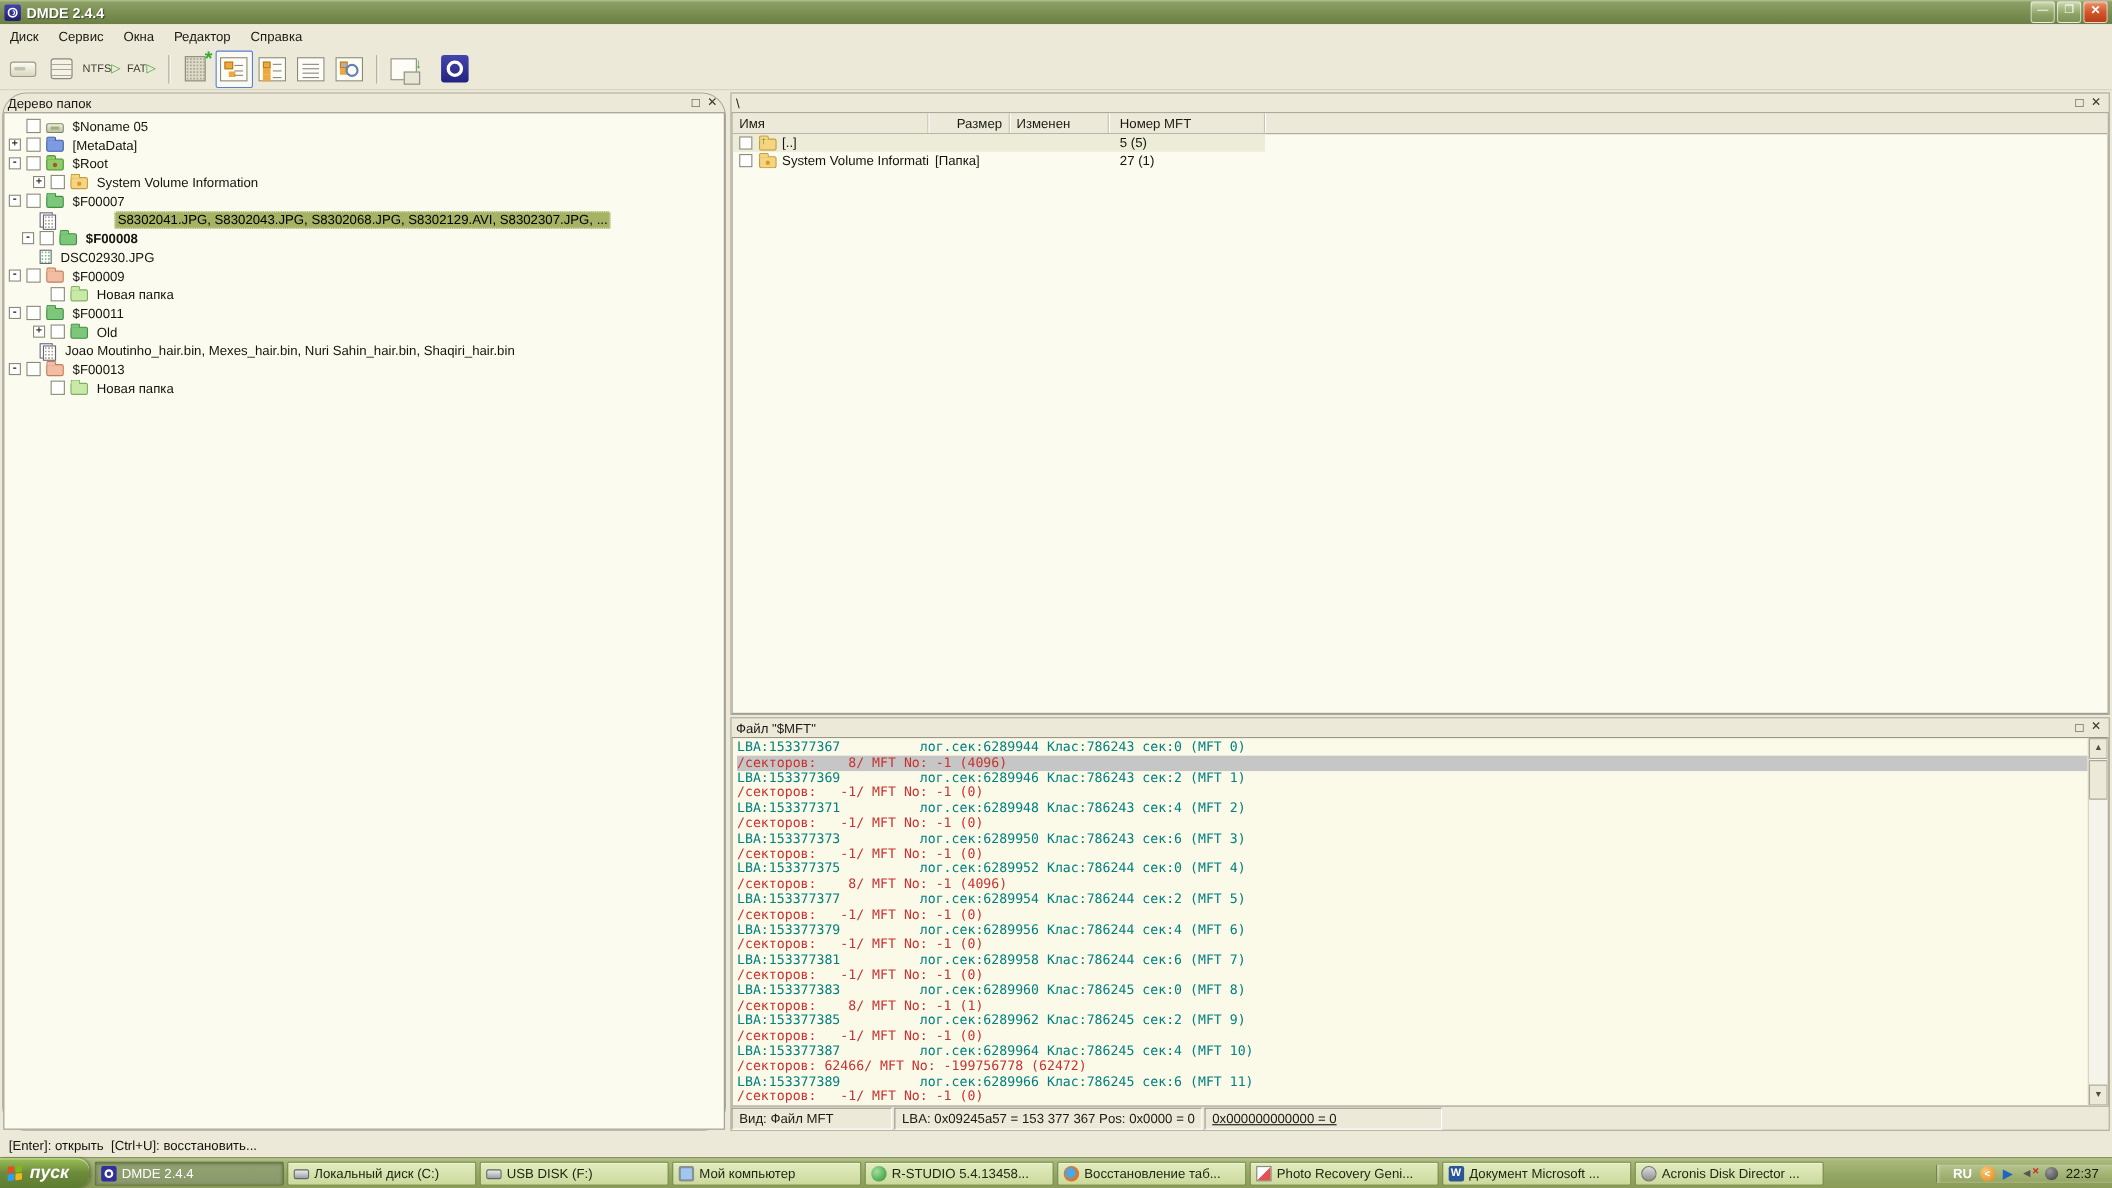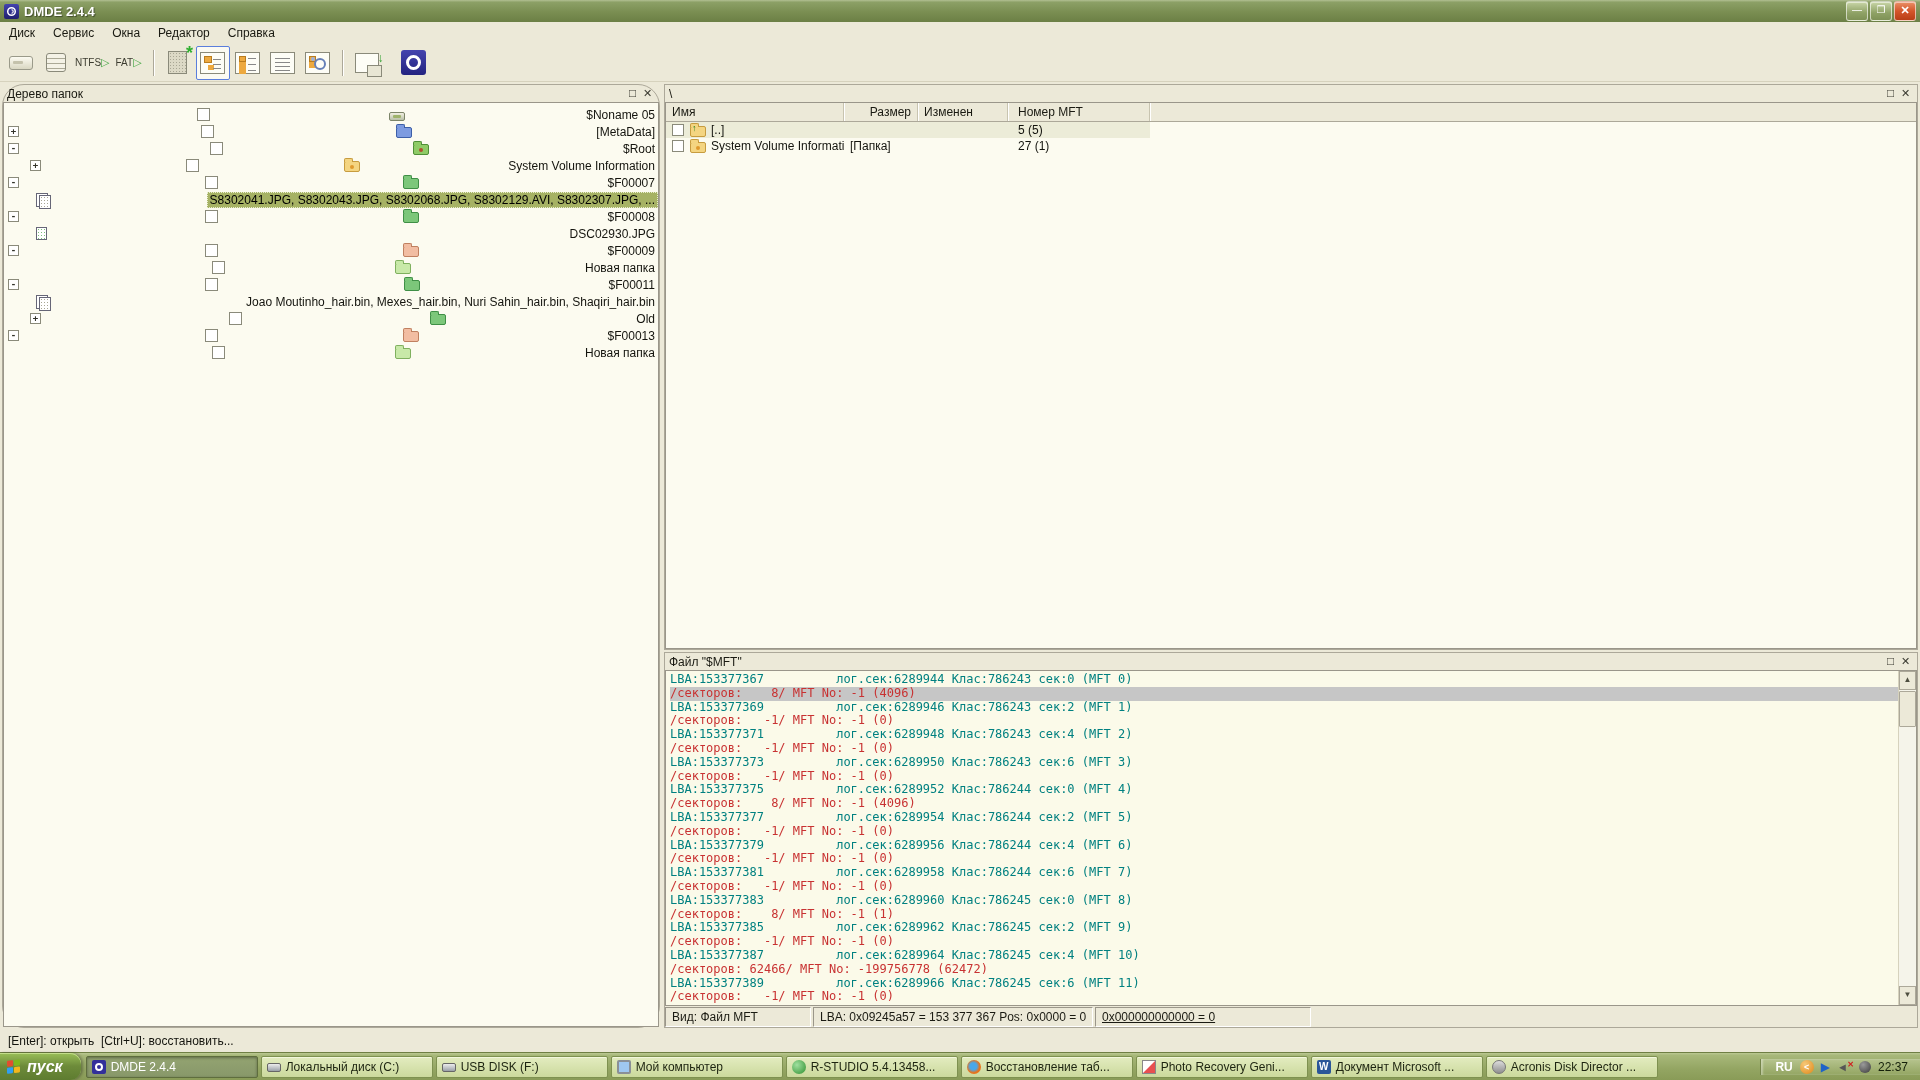--- a/index.html
+++ b/index.html
@@ -71,21 +71,21 @@
   .phead{height:17px;flex:none;display:flex;align-items:center;padding:0 4px;font-size:12px;color:#1a1a12;}
   .phead .ptitle{flex:1;}
   .pbtn{width:15px;text-align:center;color:#3a3a30;font-size:11px;line-height:15px;}
   .pbtn.max::before{content:"□";font-size:12px;}
   .pbtn.close::before{content:"✕";}
   .pbody{flex:1;border:1px solid #9A968A;background:#FCFBF0;overflow:hidden;position:relative;}
 
   
   .tree-panel{left:2px;top:84px;width:658px;height:944px;border-radius:22px;}
   .tree-body{padding-top:3px;}
-  .trow{display:flex;align-items:center;height:17px;font-size:12px;color:#14140e;justify-content:space-between;}
+  .trow{display:flex;align-items:center;height:17px;font-size:12px;color:#14140e;}
   .exp{flex:none;width:9px;height:9px;border:1px solid #8a8a7a;background:#fff;font:bold 9px/8px "DejaVu Sans Mono",monospace;
     text-align:center;margin-right:5px;color:#33332a;}
   .exp.plus::before{content:"+";}
   .exp.minus::before{content:"-";}
   .exp.blank{visibility:hidden;}
   .cb{flex:none;width:11px;height:11px;border:1px solid #8a8a7a;background:#fff;margin-right:4px;}
   .tlabel{white-space:nowrap;padding:1px 3px;}
   .trow.selected .tlabel{background:#A6B264;color:#000000;outline:1px dotted #E8EED0;outline-offset:-1px;margin-left:48px;}
 
   
@@ -337,21 +337,21 @@
             <span class="fico folder-green"></span>
             <span class="tlabel">$F00007</span>
           </div>
 
           <div class="trow selected" style="padding-left: 31px;">
 
             <span class="fico files"></span>
             <span class="tlabel">S8302041.JPG, S8302043.JPG, S8302068.JPG, S8302129.AVI, S8302307.JPG, ...</span>
           </div>
 
-          <div class="trow" style="padding-left: 4px;">
+          <div class="trow" style="padding-left: 16px; font-weight: bold;">
             <span class="exp minus"></span>
             <span class="cb box"></span>
             <span class="fico folder-green"></span>
             <span class="tlabel">$F00008</span>
           </div>
 
           <div class="trow" style="padding-left: 31px;">
 
             <span class="fico file"></span>
             <span class="tlabel">DSC02930.JPG</span>
@@ -371,31 +371,31 @@
             <span class="tlabel">Новая папка</span>
           </div>
 
           <div class="trow" style="padding-left: 4px;">
             <span class="exp minus"></span>
             <span class="cb box"></span>
             <span class="fico folder-green"></span>
             <span class="tlabel">$F00011</span>
           </div>
 
+          <div class="trow" style="padding-left: 26px;">
+            <span class="exp plus"></span>
+            <span class="cb box"></span>
+            <span class="fico folder-green"></span>
+            <span class="tlabel">Old</span>
+          </div>
+
           <div class="trow" style="padding-left: 31px;">
 
             <span class="fico files"></span>
             <span class="tlabel">Joao Moutinho_hair.bin, Mexes_hair.bin, Nuri Sahin_hair.bin, Shaqiri_hair.bin</span>
-          </div>
-
-          <div class="trow" style="padding-left: 26px;">
-            <span class="exp plus"></span>
-            <span class="cb box"></span>
-            <span class="fico folder-green"></span>
-            <span class="tlabel">Old</span>
           </div>
 
           <div class="trow" style="padding-left: 4px;">
             <span class="exp minus"></span>
             <span class="cb box"></span>
             <span class="fico folder-pink"></span>
             <span class="tlabel">$F00013</span>
           </div>
 
           <div class="trow" style="padding-left: 26px;">

